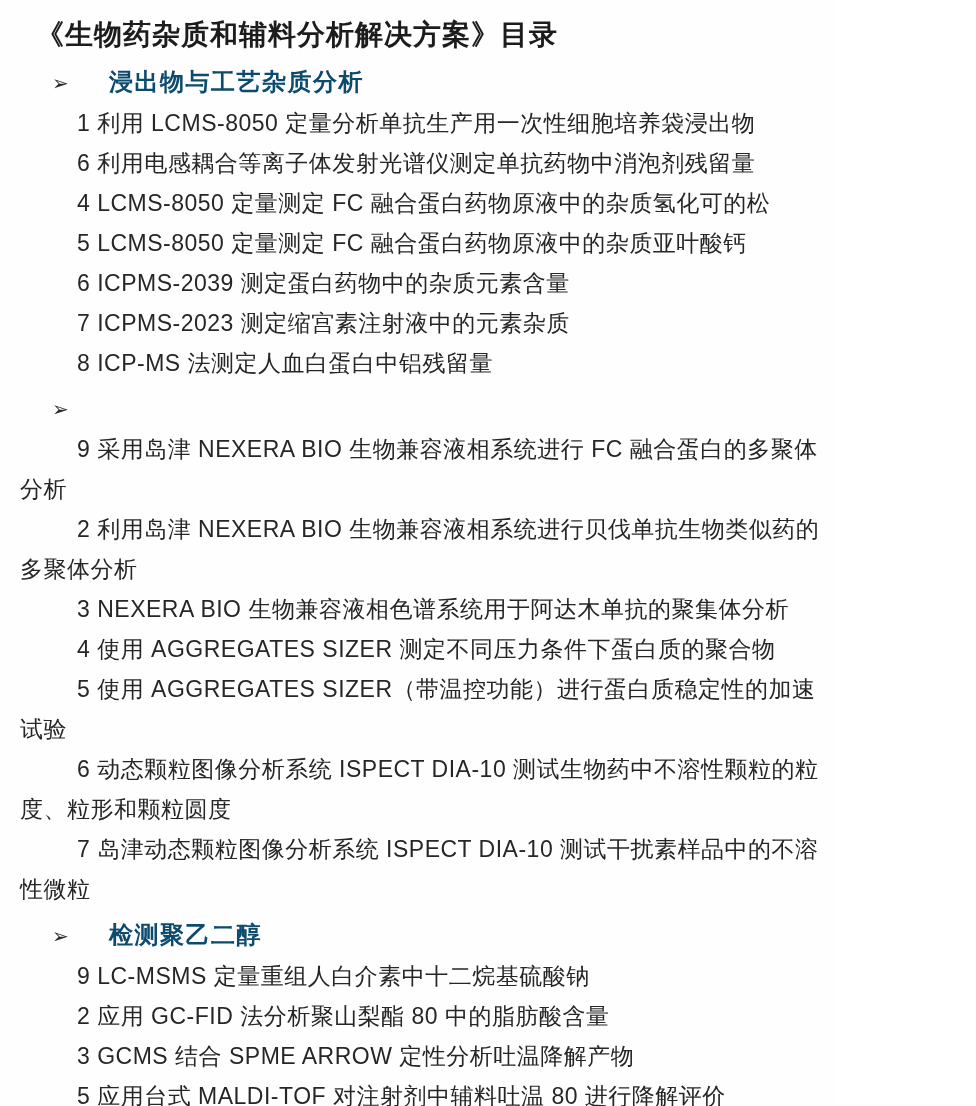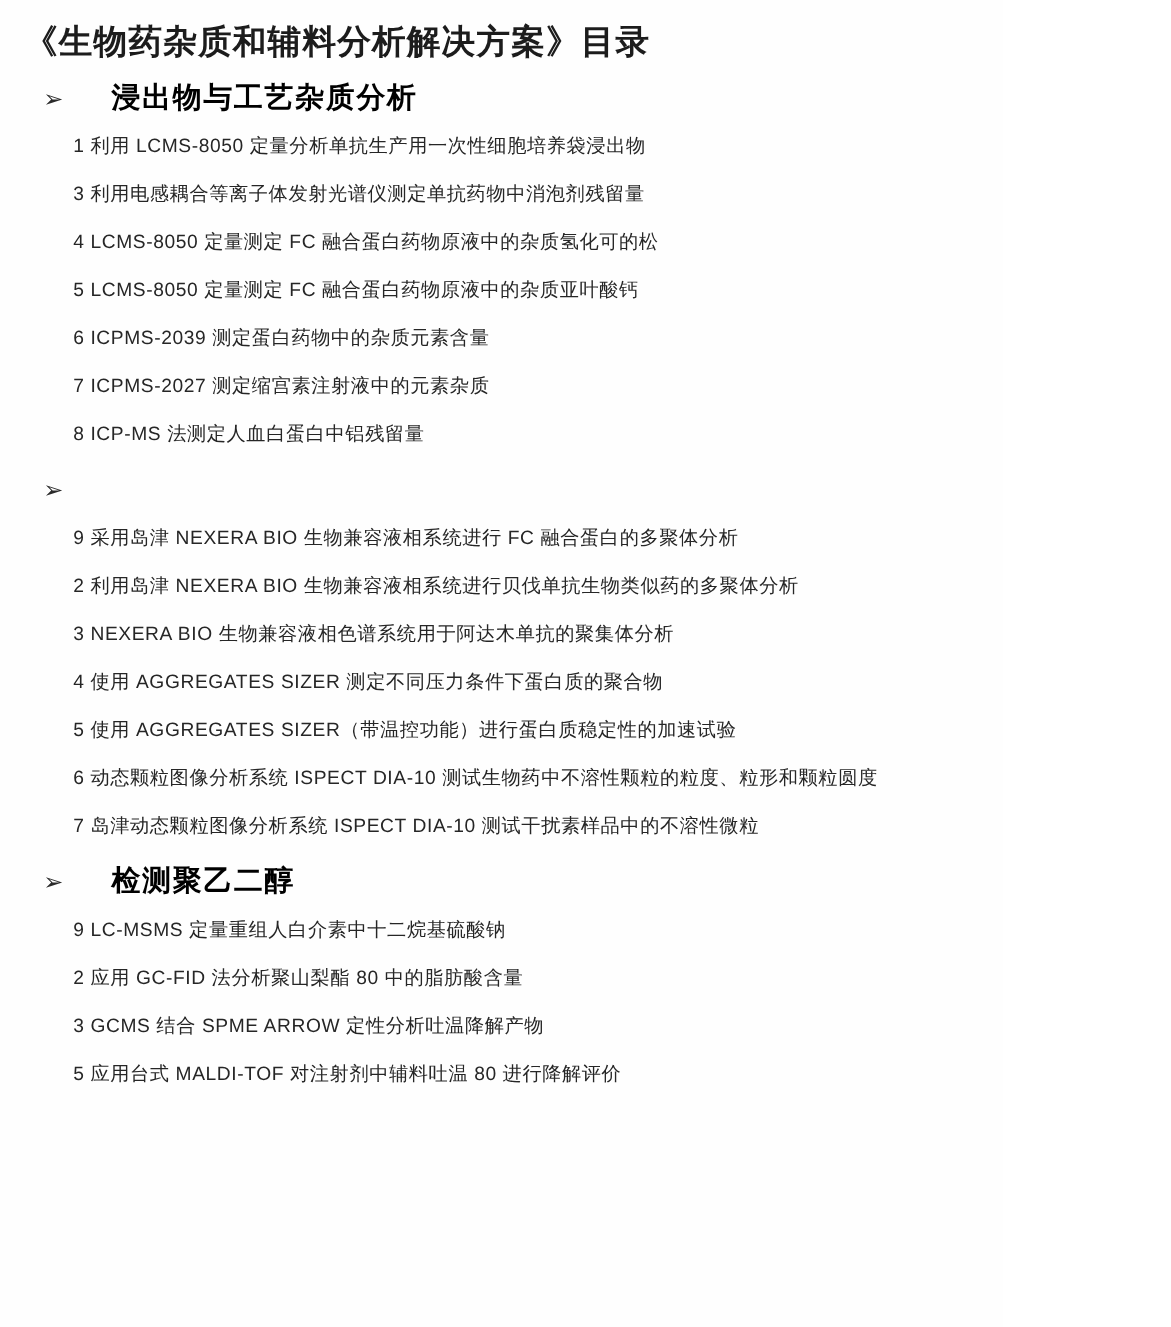--- a/index.html
+++ b/index.html
@@ -14,20 +14,21 @@
     font-family: "Liberation Sans", sans-serif;
     color: #242424;
     -webkit-font-smoothing: antialiased;
   }
   .page {
     width: 836px;
     height: 1106px;
     background: #fefefe;
     box-sizing: border-box;
     padding-top: 14px;
+    padding-left: 16px;
   }
   .doc-title {
     font-size: 28px;
     font-weight: 700;
     line-height: 42px;
     color: #1c1c1c;
     margin: 0 0 0 20px;
     letter-spacing: 1px;
   }
   .section-header {
@@ -41,25 +42,25 @@
     display: inline-block;
     width: 57px;
     padding-left: 36px;
     box-sizing: content-box;
     font-size: 20px;
     font-weight: 400;
     color: #2a2a2a;
   }
   .section-title {
     font-size: 24px;
-    color: #000000;
+    color: #0c4a6e;
     letter-spacing: 1.5px;
   }
   .toc-item {
-    font-size: 16px;
+    font-size: 23px;
     line-height: 40px;
     color: #262626;
     padding-left: 4px;
     padding-right: 10px;
     text-indent: 57px;
     letter-spacing: 0.5px;
   }
 </style>
 </head>
 <body>
@@ -67,25 +68,25 @@
 <div class="page">
 
   <h1 class="doc-title">《生物药杂质和辅料分析解决方案》目录</h1>
 
   <div class="section">
     <div class="section-header">
       <span class="bullet">➢</span>
       <span class="section-title">浸出物与工艺杂质分析</span>
     </div>
     <div class="toc-item">1 利用 LCMS-8050 定量分析单抗生产用一次性细胞培养袋浸出物</div>
-    <div class="toc-item">3 利用电感耦合等离子体发射光谱仪测定单抗药物中消泡剂残留量</div>
+    <div class="toc-item">6 利用电感耦合等离子体发射光谱仪测定单抗药物中消泡剂残留量</div>
     <div class="toc-item">4 LCMS-8050 定量测定 FC 融合蛋白药物原液中的杂质氢化可的松</div>
     <div class="toc-item">5 LCMS-8050 定量测定 FC 融合蛋白药物原液中的杂质亚叶酸钙</div>
     <div class="toc-item">6 ICPMS-2039 测定蛋白药物中的杂质元素含量</div>
-    <div class="toc-item">7 ICPMS-2027 测定缩宫素注射液中的元素杂质</div>
+    <div class="toc-item">7 ICPMS-2023 测定缩宫素注射液中的元素杂质</div>
     <div class="toc-item">8 ICP-MS 法测定人血白蛋白中铝残留量</div>
   </div>
 
   <div class="section">
     <div class="section-header">
       <span class="bullet">➢</span>
     </div>
     <div class="toc-item">9 采用岛津 NEXERA BIO 生物兼容液相系统进行 FC 融合蛋白的多聚体分析</div>
     <div class="toc-item">2 利用岛津 NEXERA BIO 生物兼容液相系统进行贝伐单抗生物类似药的多聚体分析</div>
     <div class="toc-item">3 NEXERA BIO 生物兼容液相色谱系统用于阿达木单抗的聚集体分析</div>

